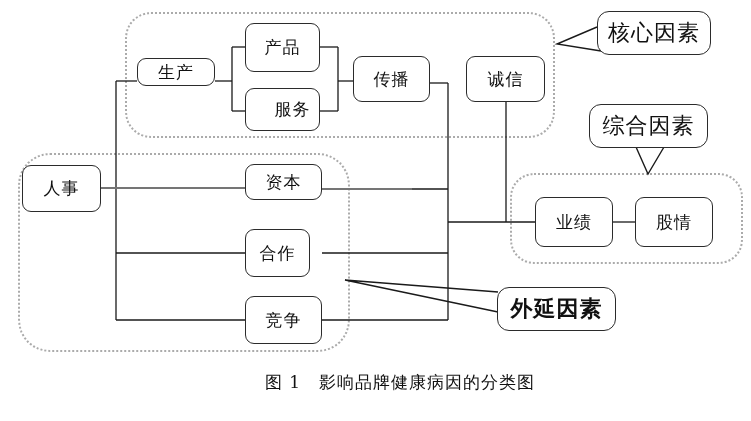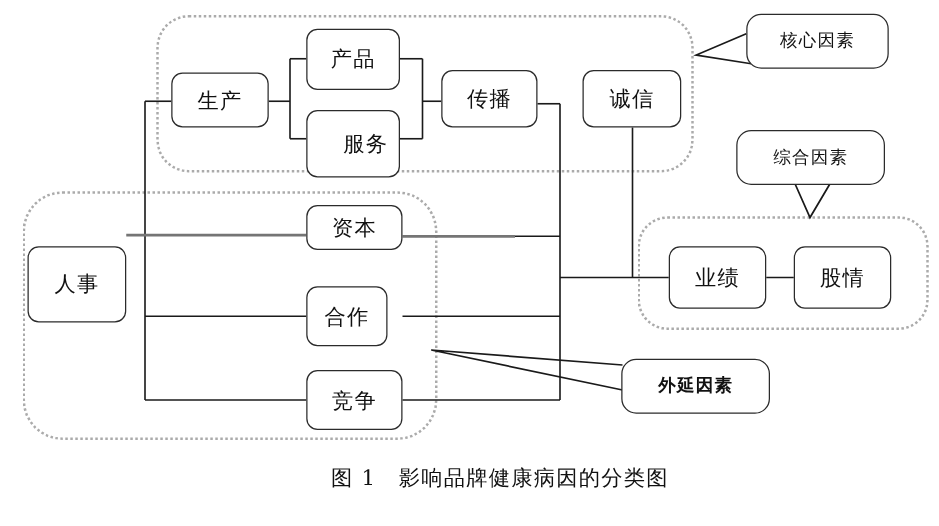--- a/index.html
+++ b/index.html
@@ -42,21 +42,21 @@
   }
   .callout {
     position: absolute;
     box-sizing: border-box;
     border: 1.6px solid #2b2b2b;
     border-radius: 12px;
     background: #ffffff;
     display: flex;
     align-items: center;
     justify-content: center;
-    font-size: 14px;
+    font-size: 22px;
     color: #111111;
     letter-spacing: 1px;
   }
   .caption {
     position: absolute;
     left: 0;
     top: 371px;
     width: 800px;
     text-align: center;
     font-size: 17px;
@@ -109,26 +109,26 @@
       <path d="M101,188 H245"></path>
       <path d="M322,189 H412"></path>
     </g>
     <g stroke="#1a1a1a" stroke-width="1.4" fill="none">
       <path d="M597,27 L557,44 L601,51"></path>
       <path d="M636,147 L648,174 L664,147"></path>
       <path d="M498,292 L345,280 L498,312"></path>
     </g>
   </svg>
 
-  <div class="node" style="left:137px; top:58px; width:78px; height:44px;">生产</div>
+  <div class="node" style="left:137px; top:58px; width:78px; height:28px;">生产</div>
   <div class="node" style="left:245px; top:23px; width:75px; height:49px;">产品</div>
-  <div class="node" style="left:245px; top:88px; width:75px; height:54px;padding-left:20px;">服务</div>
+  <div class="node" style="left:245px; top:88px; width:75px; height:43px;padding-left:20px;">服务</div>
   <div class="node" style="left:353px; top:56px; width:77px; height:46px;">传播</div>
   <div class="node" style="left:466px; top:56px; width:79px; height:46px;">诚信</div>
-  <div class="node" style="left:22px; top:165px; width:79px; height:61px;margin-top:32px;">人事</div>
+  <div class="node" style="left:22px; top:165px; width:79px; height:47px;">人事</div>
   <div class="node" style="left:245px; top:164px; width:77px; height:36px;">资本</div>
   <div class="node" style="left:245px; top:229px; width:65px; height:48px;">合作</div>
   <div class="node" style="left:245px; top:296px; width:77px; height:48px;">竞争</div>
   <div class="node" style="left:535px; top:197px; width:78px; height:50px;">业绩</div>
   <div class="node" style="left:635px; top:197px; width:78px; height:50px;">股情</div>
 
   <div class="callout" style="left:597px; top:11px; width:114px; height:44px;">核心因素</div>
   <div class="callout" style="left:589px; top:104px; width:119px; height:44px;">综合因素</div>
   <div class="callout" style="left:497px; top:287px; width:119px; height:44px;font-weight:bold;">外延因素</div>
 

